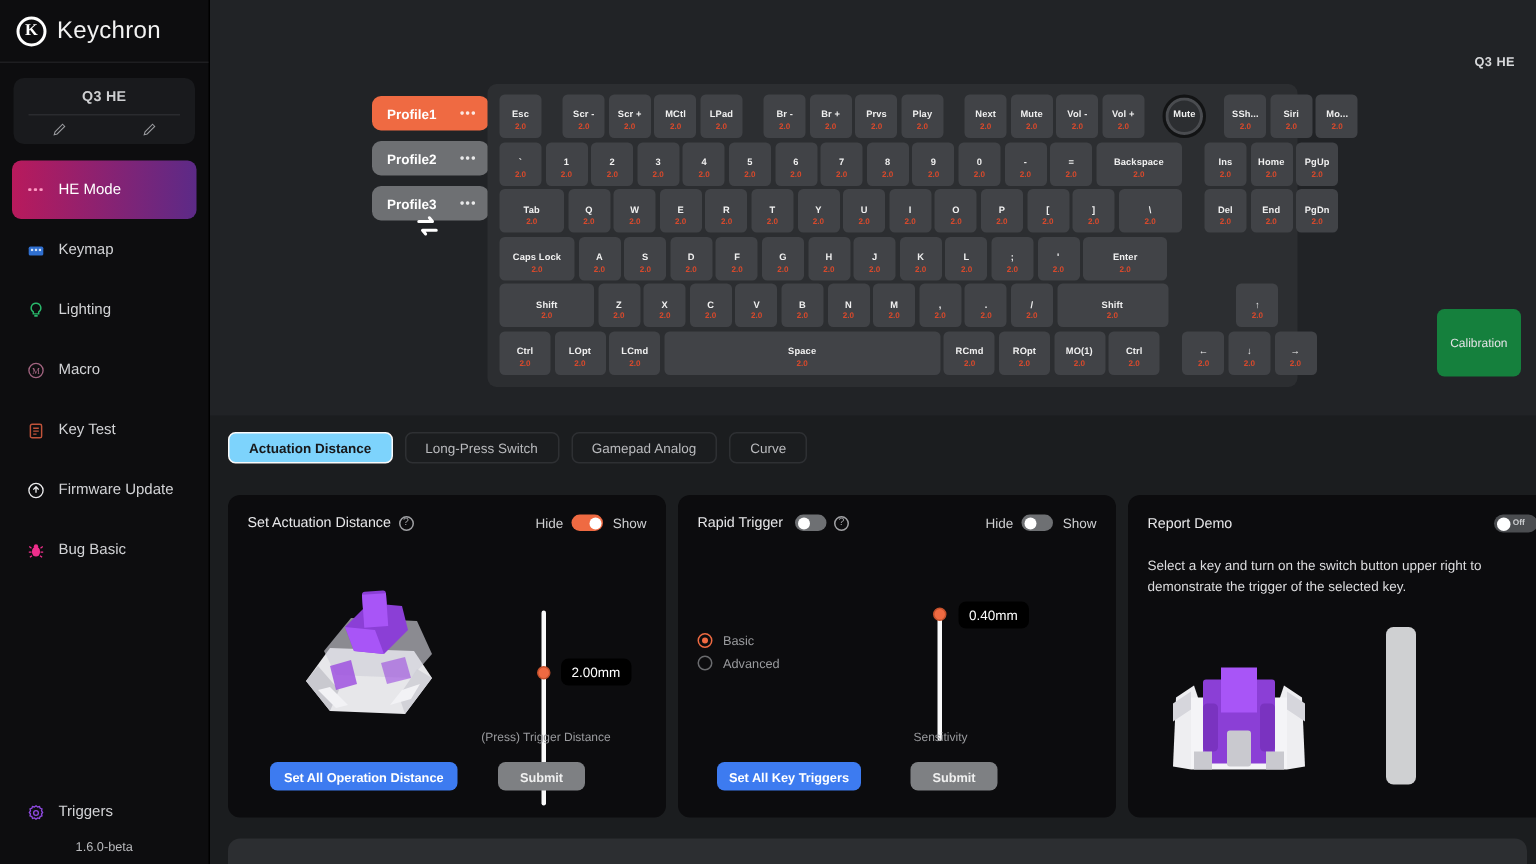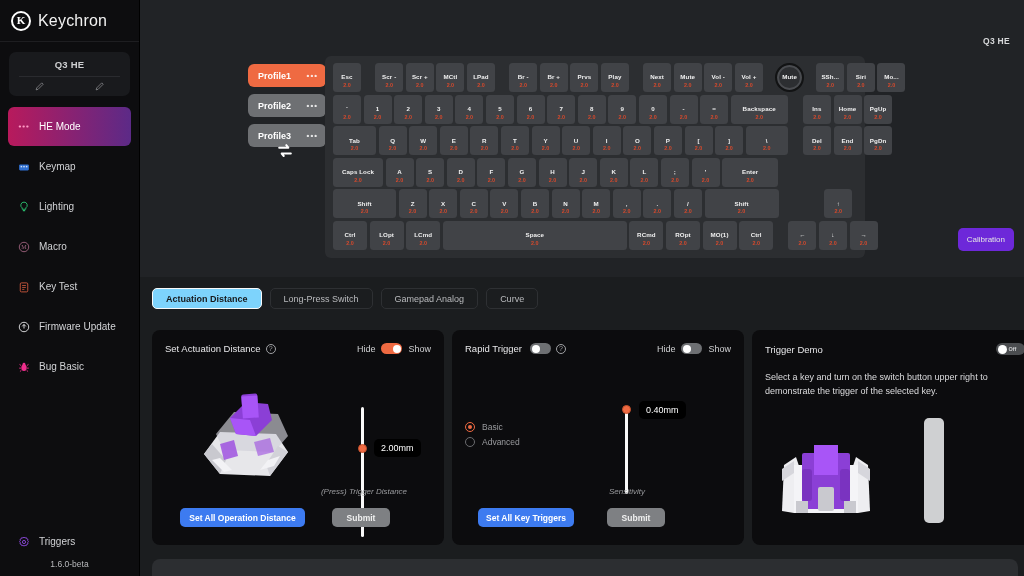--- a/index.html
+++ b/index.html
@@ -122,22 +122,22 @@
     background: #2c2e31; border: 2px solid #121314; border-radius: 50%;
     width: 29px; height: 29px;
     box-shadow: inset 0 0 0 2px #4a4c50;
   }
   .key.knob .lbl { color: #f0f0f0; }
   .gap { width: 9px; flex: 0 0 auto; }
   .spacer-key { background: transparent; }
 
   .calibration {
     position: absolute; right: 10px; bottom: 26px;
-    background: #6d28d9; border-radius: 5px;
-    padding: 7px 9px; font-size: 8px; color: #e3e3e5;
+    background: #15803d; border-radius: 5px;
+    padding: 18px 9px; font-size: 8px; color: #e3e3e5;
   }
 
   
   .tabs {
     position: absolute; left: 12px; top: 288px;
     display: flex; gap: 8px; align-items: center;
   }
   .tab {
     height: 21px; border-radius: 5px; padding: 0 13px;
     display: flex; align-items: center; justify-content: center;
@@ -198,21 +198,21 @@
   .bubble {
     position: absolute; background: #000; border-radius: 5px;
     padding: 4px 7px; font-size: 9px; color: #fff; white-space: nowrap;
     font-weight: 400;
   }
   .bubble::before {
     content: ""; position: absolute; left: -4px; top: 50%; transform: translateY(-50%);
     border: 4px solid transparent; border-right-color: #000;
   }
   .slider-cap {
-    position: absolute; font-size: 8px; color: #9a9b9e; text-align: center; width: 200px; font-style: italic;
+    position: absolute; font-size: 8px; color: #9a9b9e; text-align: center; width: 200px;
   }
 
   .radio-group { position: absolute; left: 13px; top: 92px; font-size: 8.5px; color: #9a9b9e; }
   .radio-row { display: flex; align-items: center; gap: 7px; margin-bottom: 5px; }
   .radio {
     width: 10px; height: 10px; border-radius: 50%;
     border: 1.5px solid #6a6b6e;
   }
   .radio.sel { border-color: #ef6a42; position: relative; }
   .radio.sel::after {
@@ -853,21 +853,21 @@
           <div class="bubble" style="left:187px; top:47px;">0.40mm</div>
         </div>
         <div class="slider-cap" style="left:75px; top:157px;">Sensitivity</div>
 
         <div class="btn btn-blue" style="left:26px; top:178px; width:96px;">Set All Key Triggers</div>
         <div class="btn btn-grey" style="left:155px; top:178px; width:58px;">Submit</div>
       </div>
 
       <div class="panel p3">
         <div class="panel-head">
-          <span>Trigger Demo</span>
+          <span>Report Demo</span>
           <span class="hs-group">
             <span class="toggle-off-pill">
               <span class="knobdot"></span>
               <span class="offtxt">Off</span>
             </span>
           </span>
         </div>
 
         <div class="demo-text">Select a key and turn on the switch button upper right to demonstrate the trigger of the selected key.</div>
 

